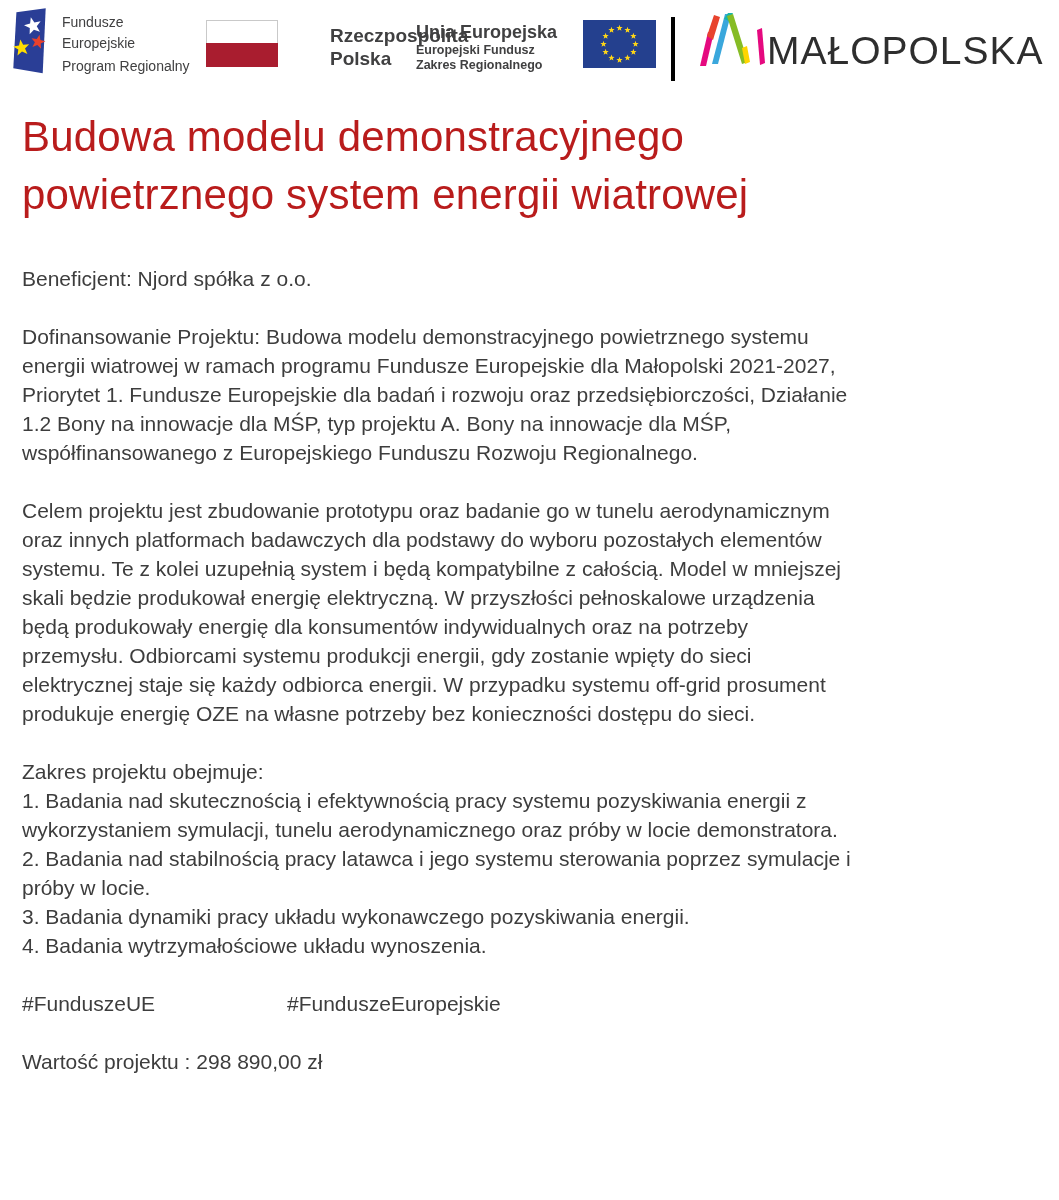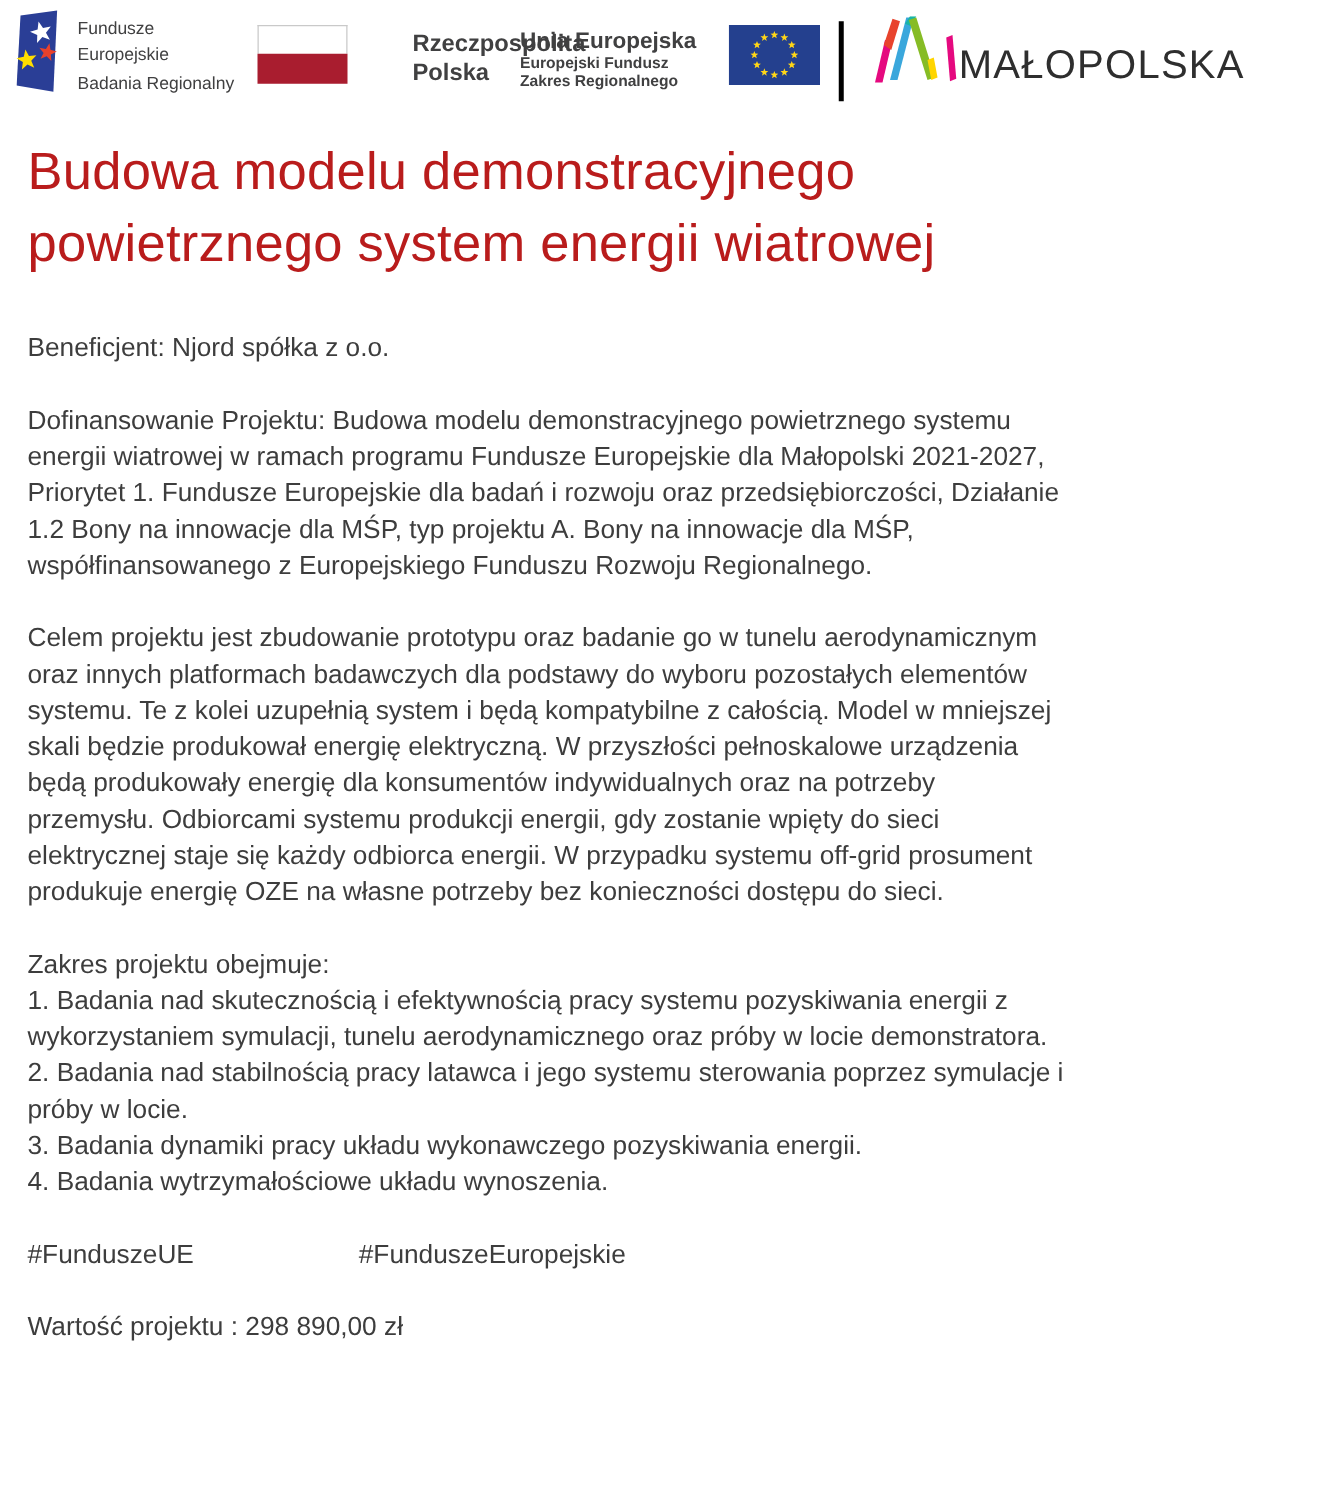--- a/index.html
+++ b/index.html
@@ -15,21 +15,21 @@
   .fe-title{font-size:14px;font-weight:400;line-height:21px;}
   .fe-sub{font-size:14px;font-weight:400;margin-top:4px;color:#404041;}
   .pl-flag{left:206px;top:20px;width:72px;height:47px;box-sizing:border-box;}
   .pl-flag .white{height:23px;background:#ffffff;border:1px solid #c9c9c9;border-bottom:none;box-sizing:border-box;}
   .pl-flag .red{height:24px;background:#a91d2f;}
   .pl-text{left:290px;top:24px;font-size:19px;font-weight:700;line-height:23px;color:#404041;margin-left:40px;}
   .eu-text{left:416px;top:21px;width:170px;text-align:left;color:#404041;}
   .eu-title{font-size:18px;font-weight:700;line-height:22px;}
   .eu-sub{font-size:12.5px;line-height:15px;font-weight:bold;}
   .divider{left:671px;top:17px;width:4px;height:64px;background:#000000;}
-  .mal-label{left:767px;top:31px;font-size:32px;line-height:40px;letter-spacing:1px;color:#2e2e2e;font-weight:400;}
+  .mal-label{left:767px;top:31px;font-size:39px;line-height:40px;letter-spacing:1px;color:#2e2e2e;font-weight:400;}
   
   .content{margin:0 24px 0 22px;font-size:21px;line-height:29px;color:#3d3d3d;}
   .page-title{
     font-size:42px;line-height:58px;font-weight:400;color:#b91c1c;
     margin:4px 0 0 0;white-space:pre-line;letter-spacing:0.2px;
   }
   .para{white-space:pre-line;margin:29px 0 0 0;}
   .para.first{margin-top:40px;}
   .hashtags{margin:29px 0 0 0;}
   .hashtags .tag1{display:inline-block;width:265px;}
@@ -45,21 +45,21 @@
       <polygon id="star" points="0,-1 0.247,-0.34 0.951,-0.309 0.399,0.13 0.588,0.809 0,0.42 -0.588,0.809 -0.399,0.13 -0.951,-0.309 -0.247,-0.34"></polygon>
     </defs>
     <polygon points="3.4,4.3 32.7,0.3 29.7,65.3 0.3,60.3" fill="#2a3e96"></polygon>
     <use href="#star" transform="translate(20,18) scale(9) rotate(-14)" fill="#ffffff"></use>
     <use href="#star" transform="translate(25,34) scale(7.5) rotate(12)" fill="#e8412c"></use>
     <use href="#star" transform="translate(8.5,40) scale(8.5) rotate(-8)" fill="#ffde00"></use>
   </svg>
   <div class="abs fe-text">
     <div class="fe-title">Fundusze</div>
     <div class="fe-title">Europejskie</div>
-    <div class="fe-sub">Badania Regionalny</div>
+    <div class="fe-sub">Program Regionalny</div>
   </div>
 
   <div class="abs pl-flag">
     <div class="white"></div>
     <div class="red"></div>
   </div>
   <div class="abs pl-text">
     <div>Rzeczpospolita</div>
     <div>Polska</div>
   </div>

